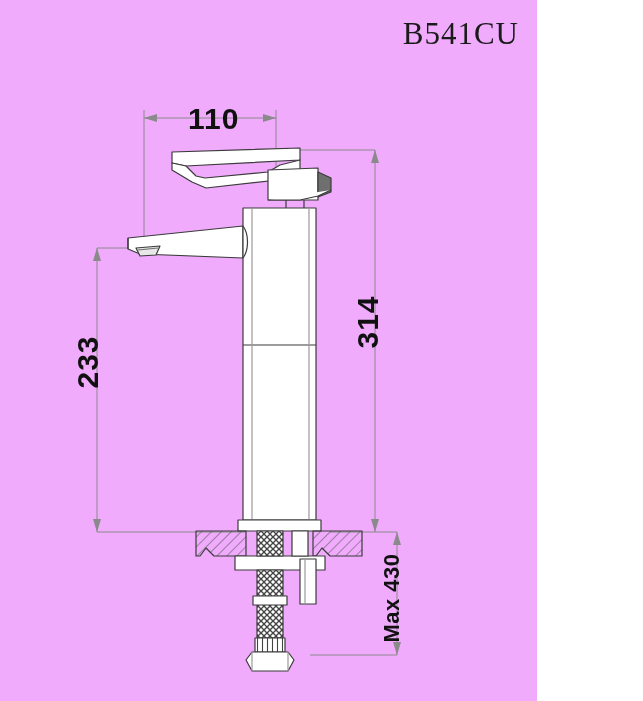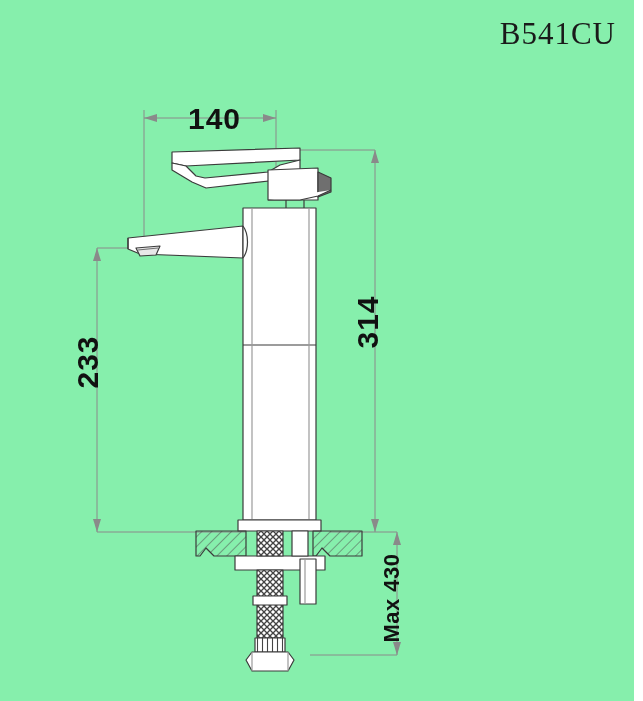--- a/index.html
+++ b/index.html
@@ -2,23 +2,23 @@
 <html><head>
 <meta charset="utf-8">
 <style>
   html, body {
     margin: 0;
     padding: 0;
     background: #ffffff;
   }
   #page {
     position: relative;
-    width: 634px;
+    width: 537px;
     height: 701px;
-    background: #86efac;
+    background: #f0abfc;
     overflow: hidden;
     font-family: "Liberation Sans", sans-serif;
     text-decoration: underline;
   }
   #model-title {
     position: absolute;
     right: 18px;
     top: 16px;
     font-family: "Liberation Serif", serif;
     font-size: 31px;
@@ -192,21 +192,21 @@
       </g>
 
       <g>
         <rect x="292" y="531" width="16" height="25"></rect>
         <rect x="300" y="559" width="16" height="45"></rect>
         <line x1="305" y1="559" x2="305" y2="604" stroke="#9a9a9a"></line>
       </g>
     </g>
   </svg>
 
-  <div class="dim-label" id="label-110">140</div>
+  <div class="dim-label" id="label-110">110</div>
 
   <div class="dim-label" id="label-233">233</div>
 
   <div class="dim-label" id="label-314">314</div>
 
   <div class="dim-label" id="label-max430">Max 430</div>
 
 </div>
 
 </body></html>

